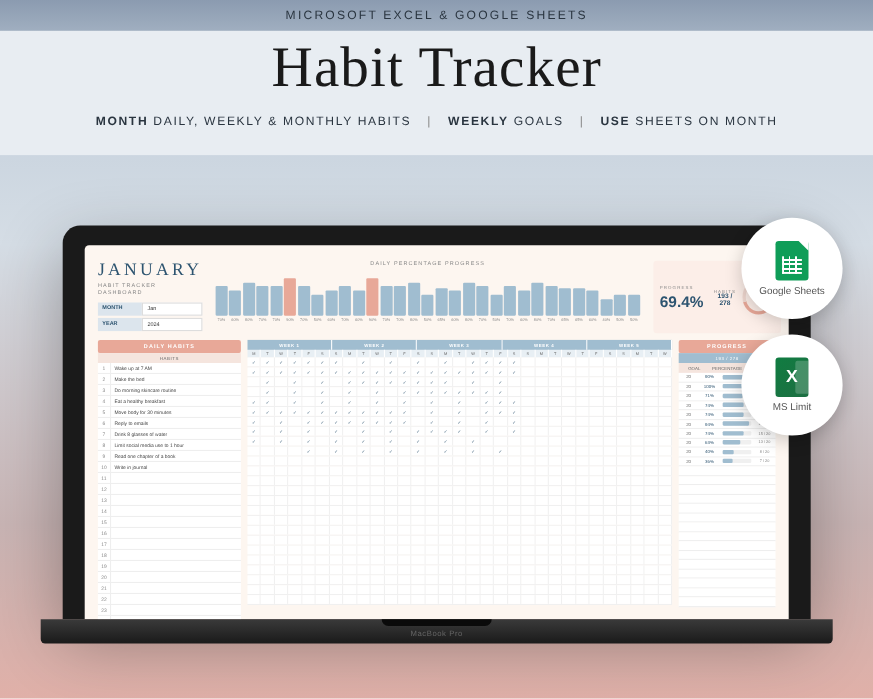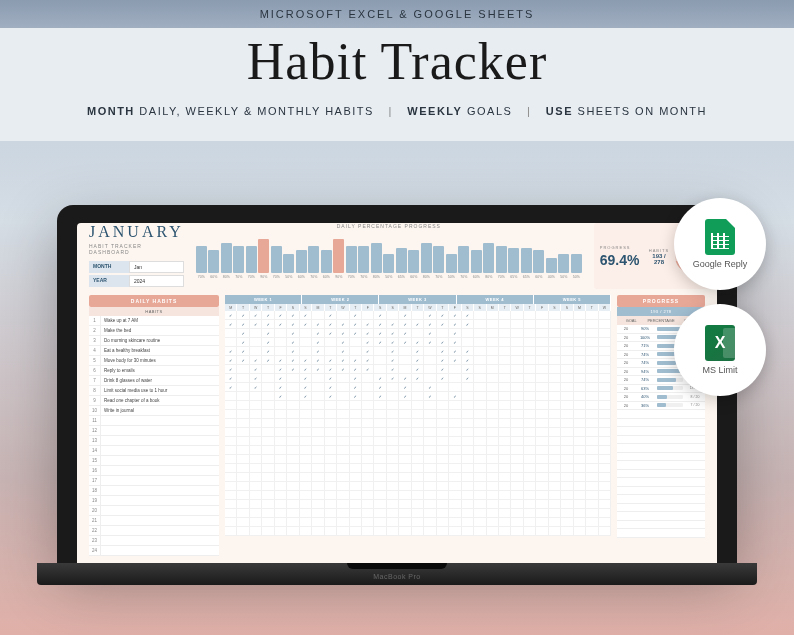--- a/index.html
+++ b/index.html
@@ -5,21 +5,21 @@
 *{margin:0;padding:0;box-sizing:border-box;font-family:Arial,Helvetica,sans-serif}
 body{width:794px;height:635px;overflow:hidden;background:linear-gradient(180deg,#8b9bb0 0%,#c4d0dc 12%,#d5dde5 35%,#c8b4b4 75%,#e0b0a8 100%);position:relative}
 .topbar{text-align:center;padding:8px 0;font-size:11px;letter-spacing:2px;color:#2a3540;font-weight:500}
 .titleblock{background:#e8edf2;padding:4px 0 24px;text-align:center}
 .maintitle{font-family:Georgia,'Times New Roman',serif;font-size:52px;color:#1a1a1a;letter-spacing:1px;margin-bottom:14px}
 .subtitle{font-size:11px;letter-spacing:1.5px;color:#2a3540}
 .subtitle b{font-weight:700}
 .subtitle .sep{margin:0 10px;color:#888}
 .laptop{position:absolute;left:50%;transform:translateX(-50%);top:205px;width:680px}
 .laptop-screen{background:#1a1a1a;border-radius:16px 16px 0 0;padding:18px 20px 0;box-shadow:0 20px 60px rgba(0,0,0,0.3)}
-.laptop-inner{background:#fdf6f0;border-radius:4px 4px 0 0;padding:0 12px;height:340px;overflow:hidden;font-size:6px;color:#333}
+.laptop-inner{background:#fdf6f0;border-radius:4px 4px 0 0;padding:14px 12px;height:340px;overflow:hidden;font-size:6px;color:#333}
 .laptop-base{background:linear-gradient(180deg,#3a3a3a 0%,#1a1a1a 100%);height:22px;border-radius:0 0 4px 4px;width:720px;margin-left:-20px;position:relative}
 .laptop-base::before{content:"";position:absolute;left:50%;transform:translateX(-50%);top:0;width:100px;height:6px;background:#0a0a0a;border-radius:0 0 6px 6px}
 .laptop-label{position:absolute;left:50%;transform:translateX(-50%);top:10px;font-size:7px;color:#666;letter-spacing:0.5px}
 
 .dash-top{display:flex;gap:8px;margin-bottom:6px}
 .dash-left{width:130px}
 .dash-month{font-family:Georgia,serif;font-size:16px;letter-spacing:3px;color:#2d5470;font-weight:400}
 .dash-sub{font-size:5px;letter-spacing:1px;color:#888;margin-top:2px}
 .dash-selectors{margin-top:6px}
 .sel-row{display:flex;margin-bottom:2px}
@@ -1279,19 +1279,19 @@
     </div>
   </div>
   <div class="laptop-base">
       <div class="laptop-label">MacBook Pro</div>
     </div>
 </div>
 
 <div class="badges">
   <div class="badge">
     <div class="badge-icon gsheet"></div>
-    <div class="badge-txt">Google Reply</div>
+    <div class="badge-txt">Google Sheets</div>
   </div>
   <div class="badge">
     <div class="badge-icon excel">X</div>
     <div class="badge-txt">MS Limit</div>
   </div>
 </div>
 
 </body></html>

